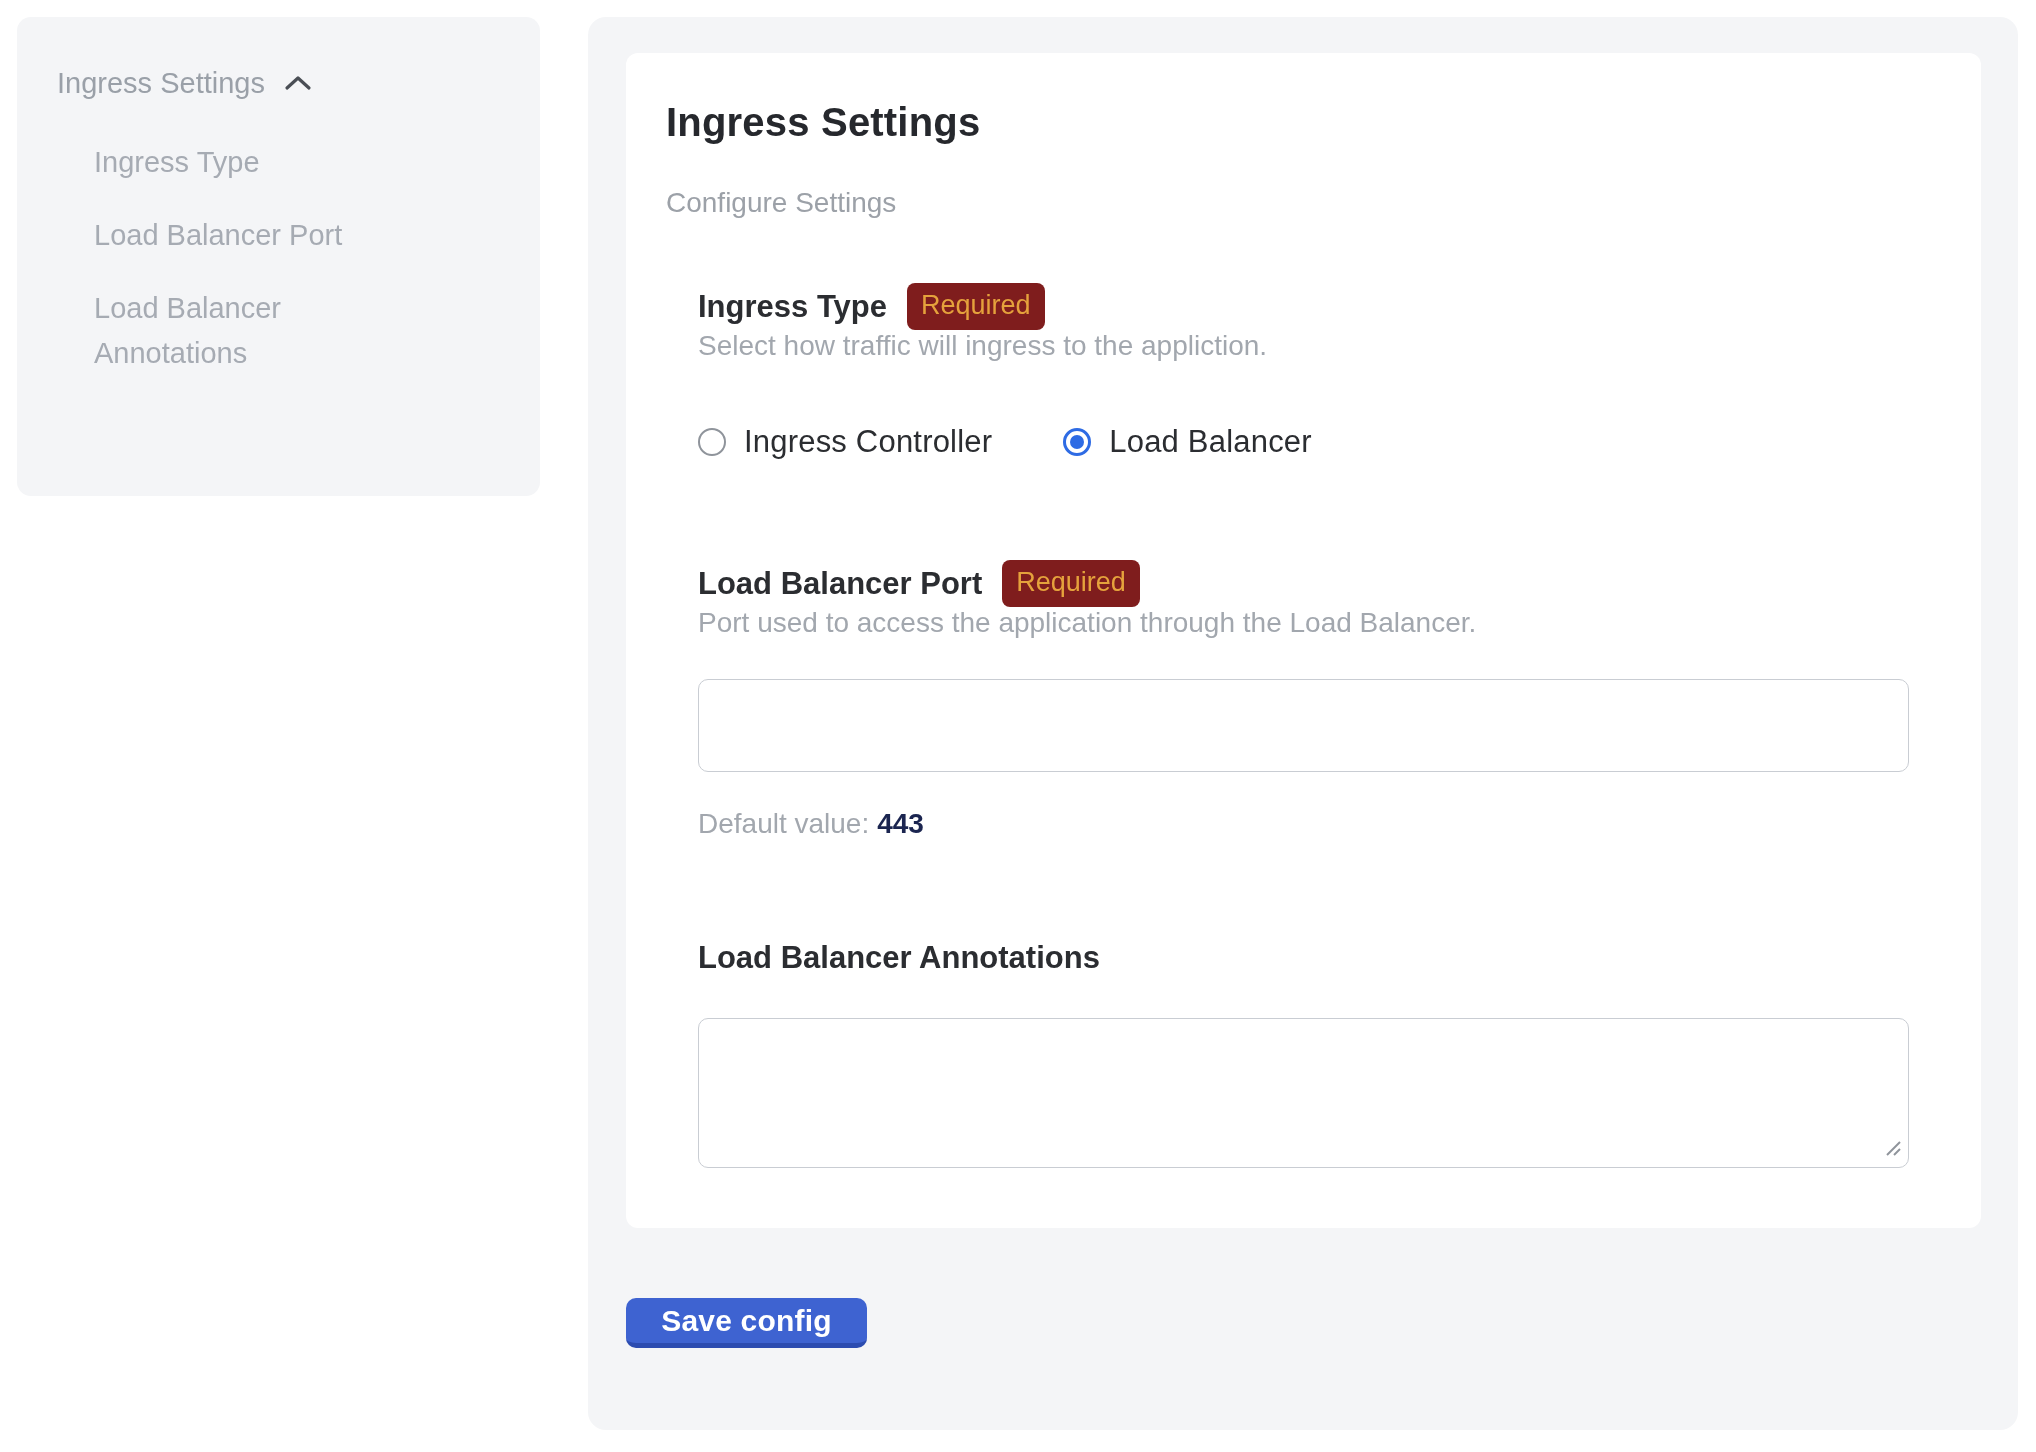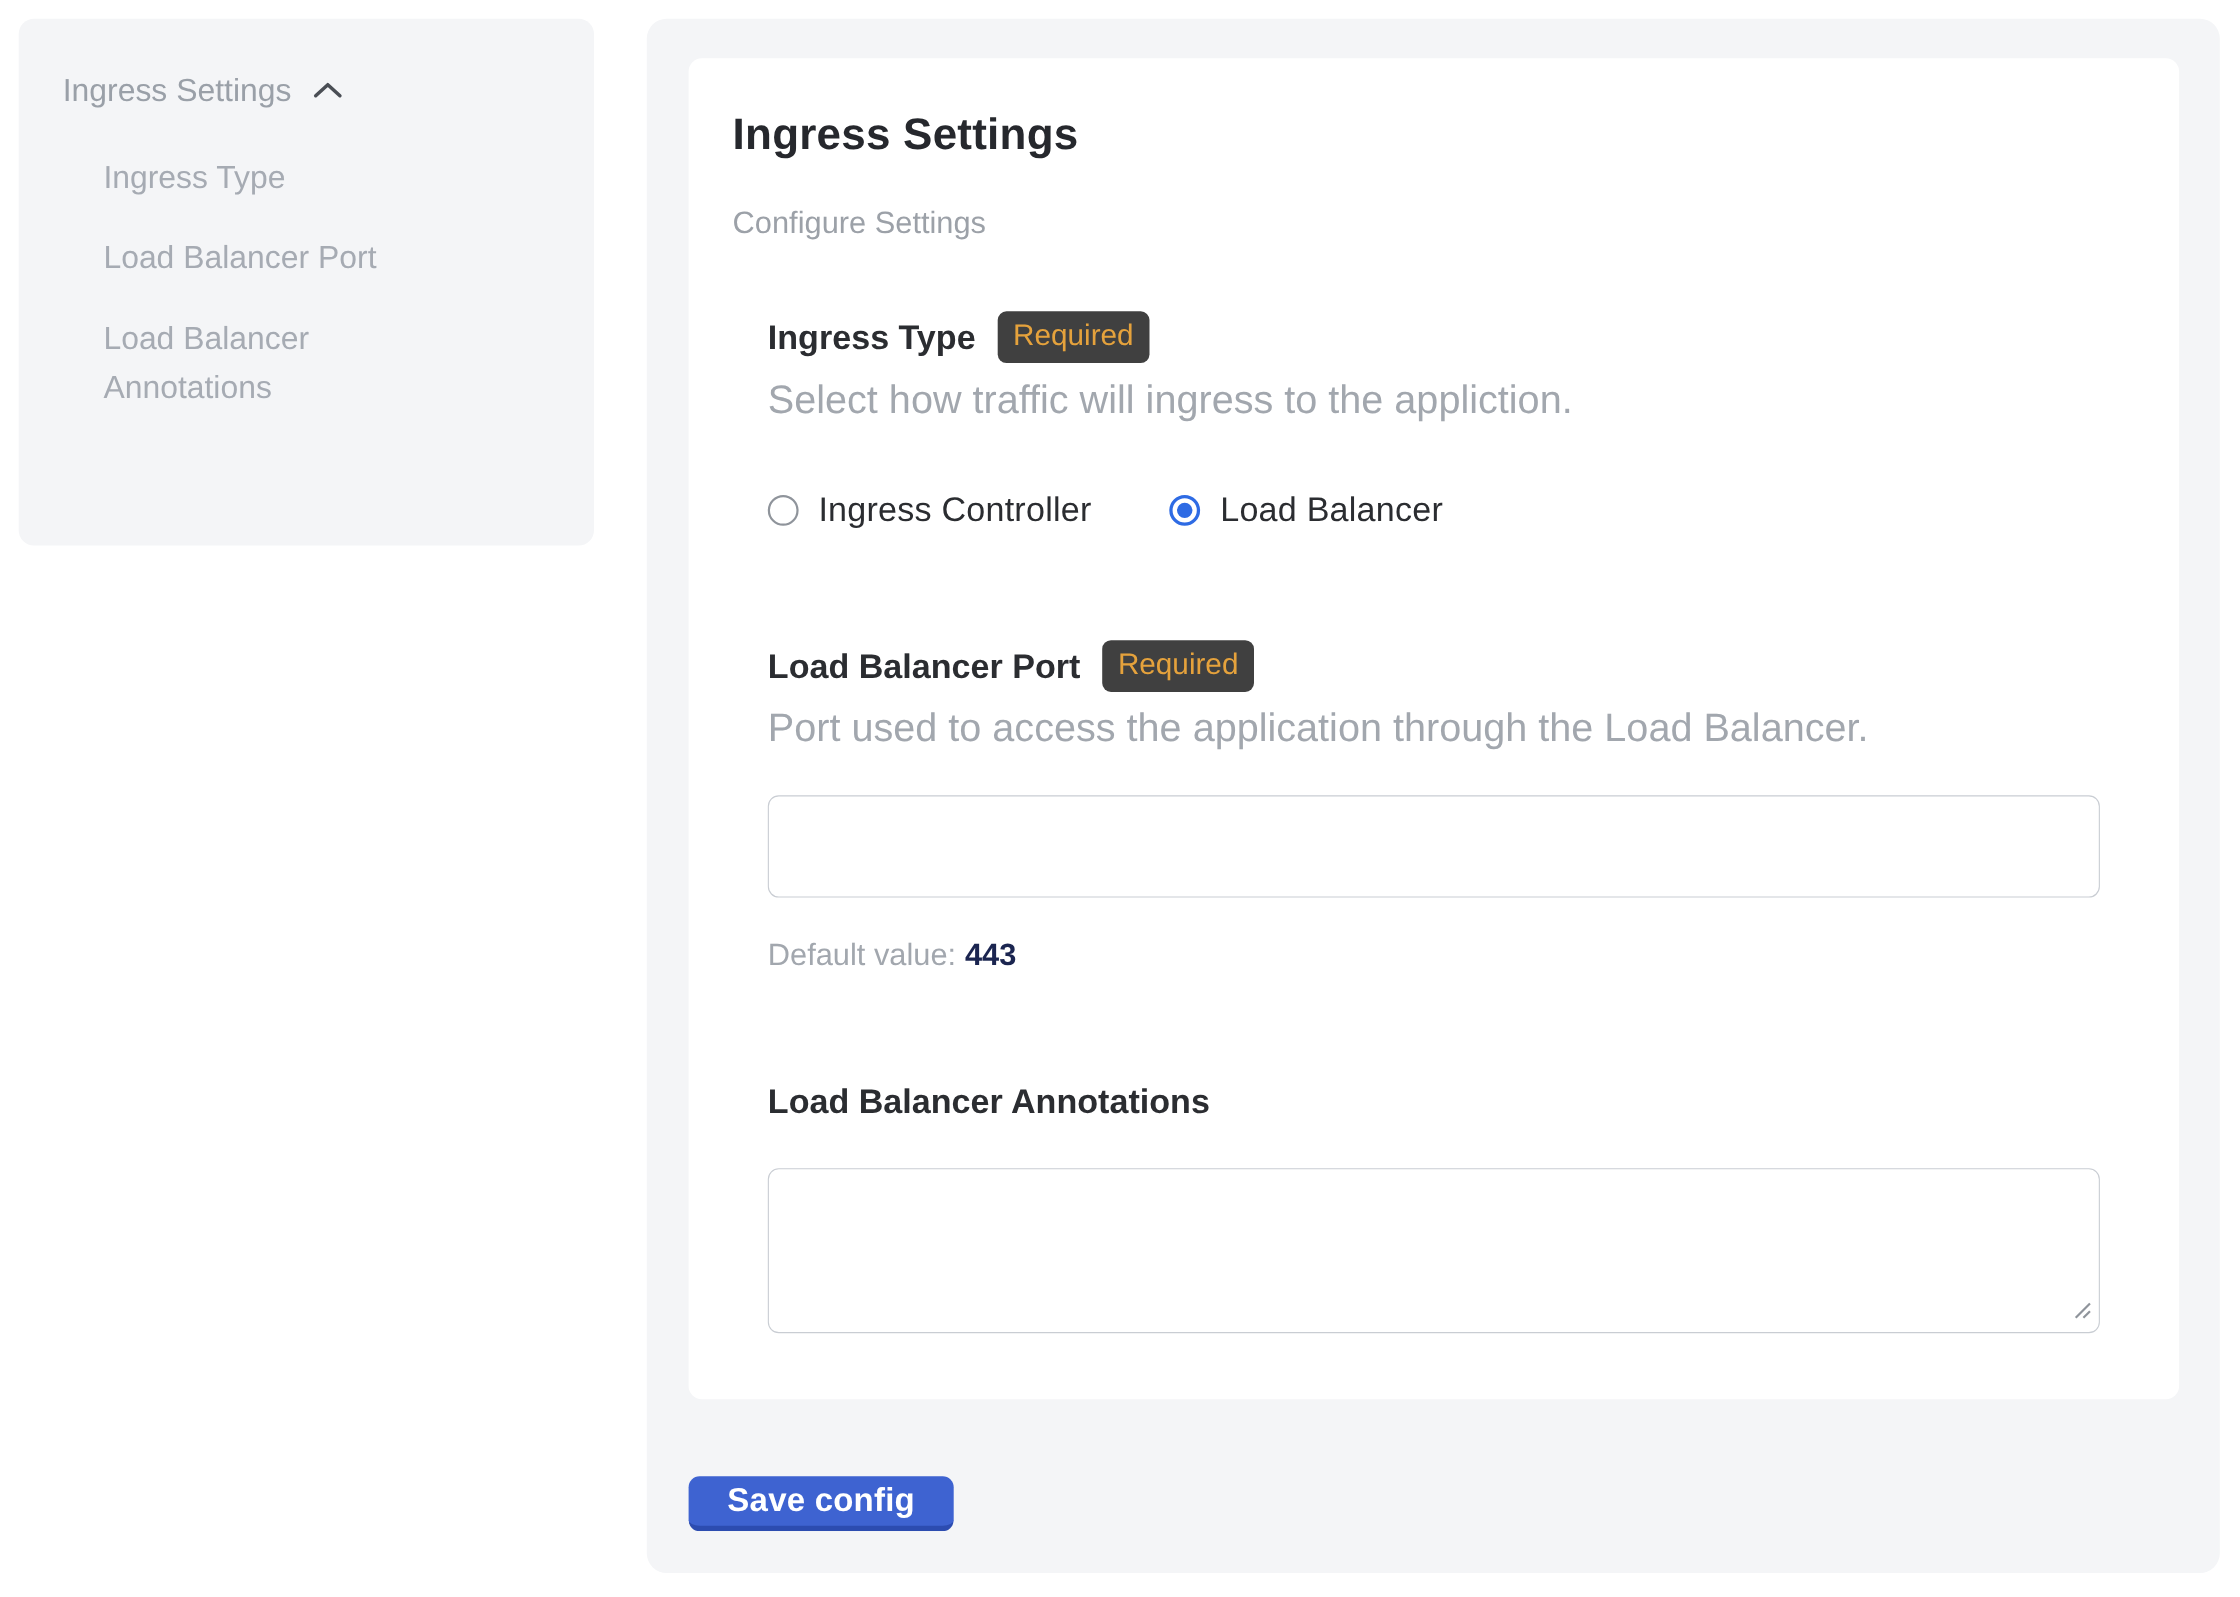--- a/index.html
+++ b/index.html
@@ -67,29 +67,28 @@
   .section { margin-left: 32px; }
   .section.first { margin-top: 64px; }
   .section.gap { margin-top: 100px; }
   .label-row { display: flex; align-items: center; gap: 20px; }
   .field-label {
     font-size: 31px;
     font-weight: bold;
     color: #2b2d31;
   }
   .badge {
-    background: #404040;
+    background: #7f1d1d;
     color: #e5a23c;
     font-size: 27px;
     padding: 7px 14px 9px 14px;
     border-radius: 8px;
   }
   .help-text {
-    margin-top: 12px;
-    font-size: 36px;
+    font-size: 28px;
     color: #a2a7ae;
   }
 
   
   .radio-row {
     margin-top: 62px;
     display: flex; align-items: center; gap: 71px;
   }
   .radio-option {
     display: flex; align-items: center; gap: 18px;

